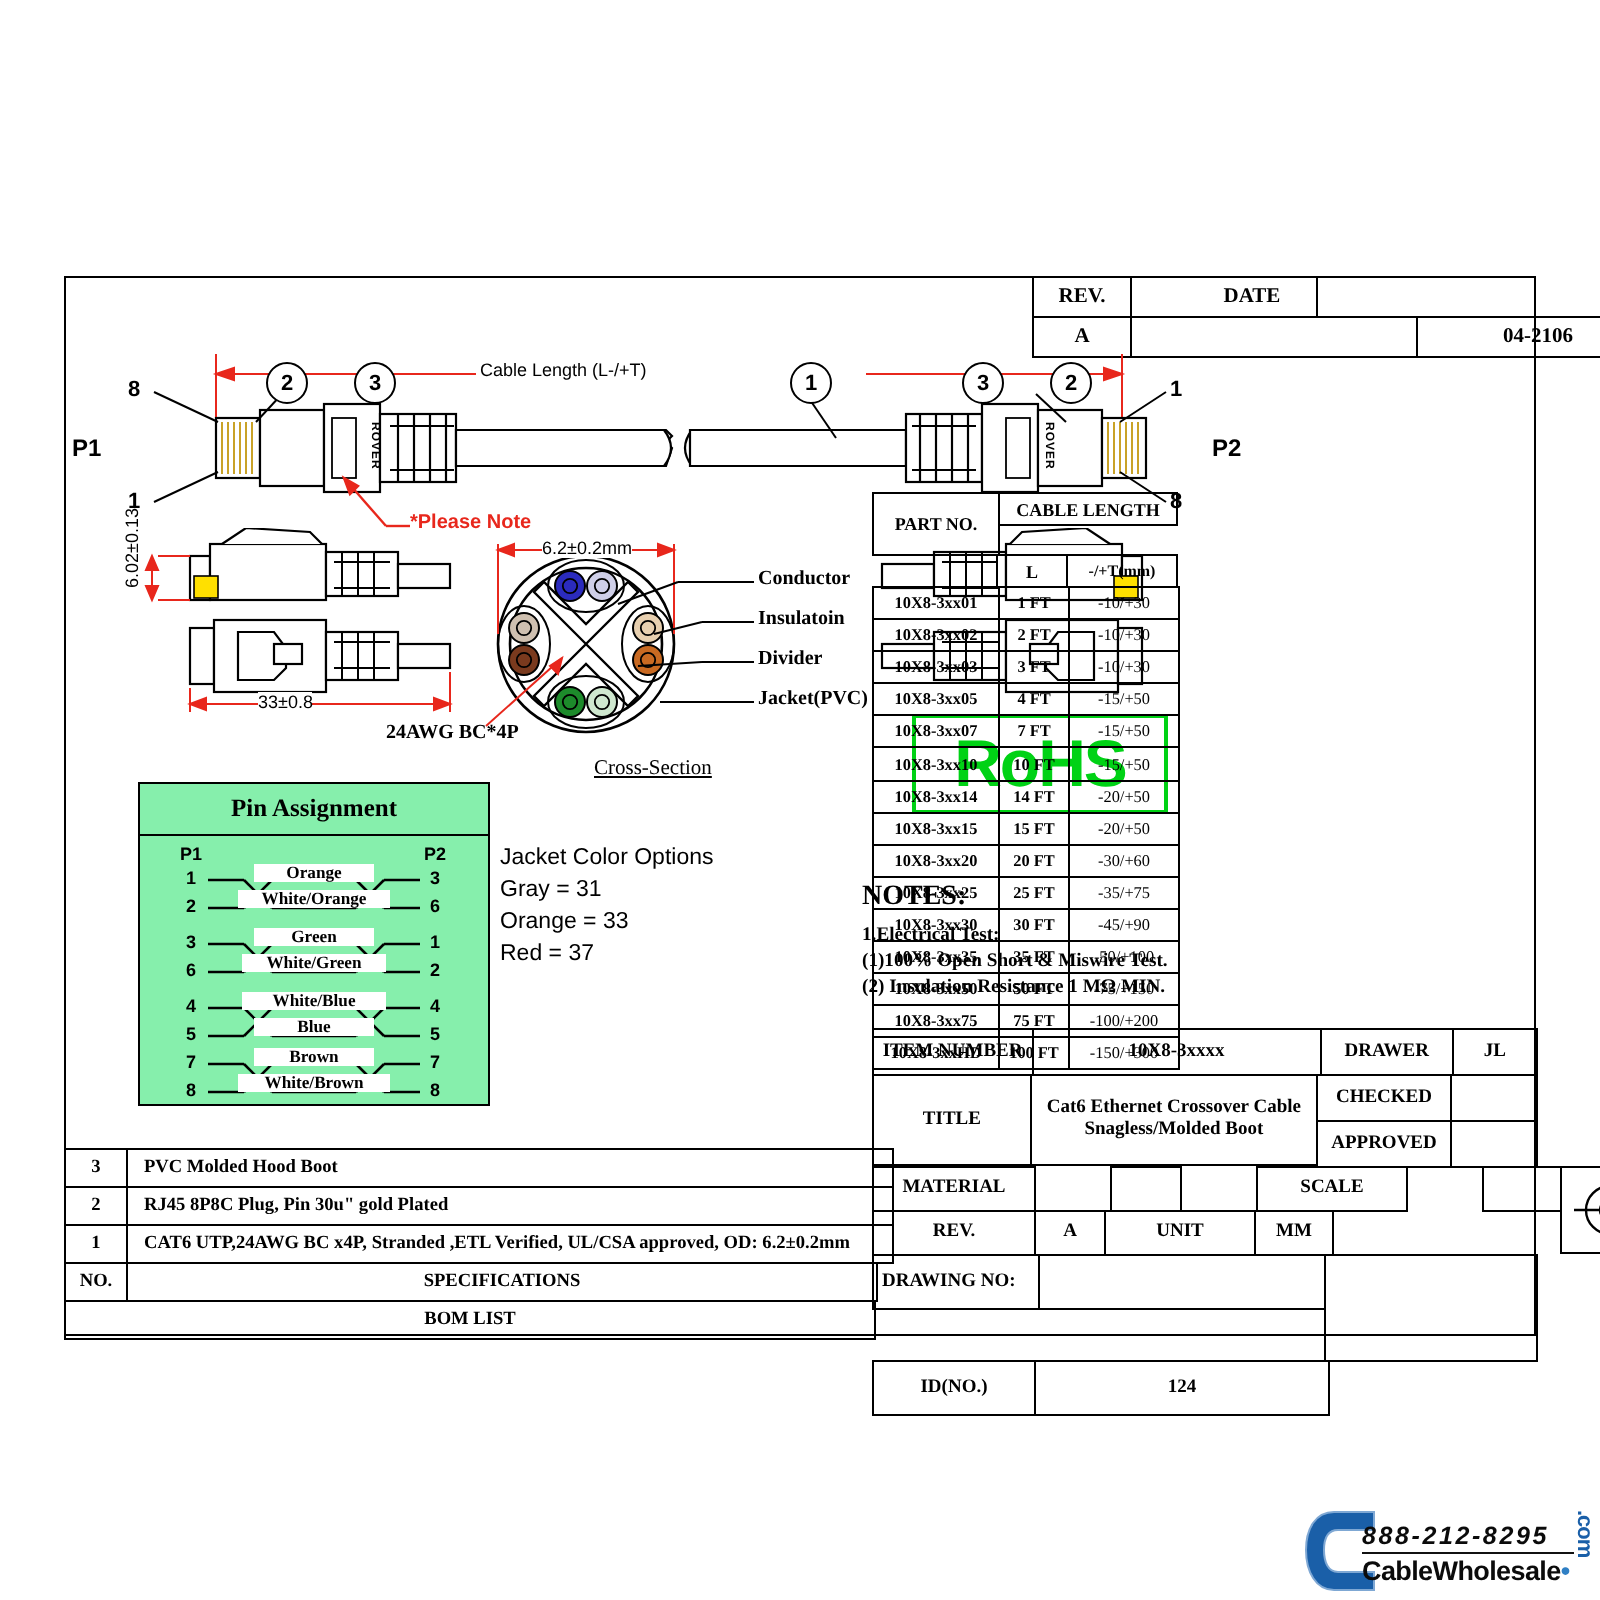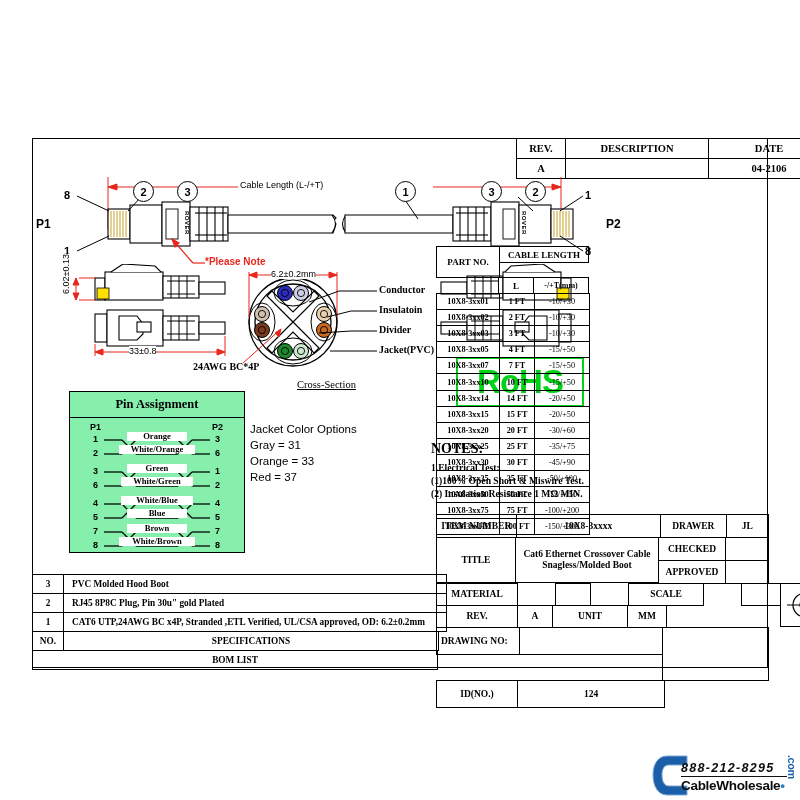--- a/index.html
+++ b/index.html
@@ -63,21 +63,20 @@
   .csl{position:absolute;font-size:10px;font-weight:bold;font-family:"Liberation Serif",serif;}
 </style>
 </head>
 <body>
 
 <div id="sheet">
 
   <div class="abs" style="left:484px;top:0px;">
     <div class="revrow">
       <div class="rc1">REV.</div>
-      <div class="rc2">DESCRIPTION</div>
       <div class="rc3">DATE</div>
     </div>
     <div class="revrow">
       <div class="rc1">A</div>
       <div class="rc2"></div>
       <div class="rc3">04-2106</div>
     </div>
   </div>
 
   <svg class="abs" style="left:0;top:0;" width="736" height="260">

